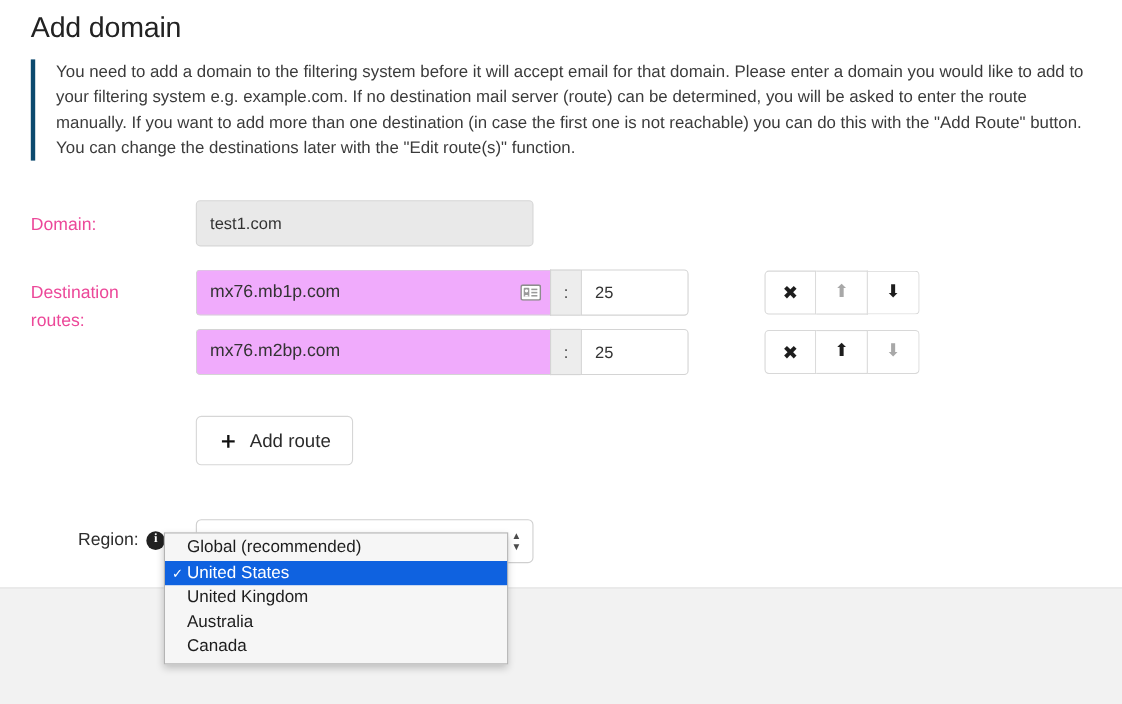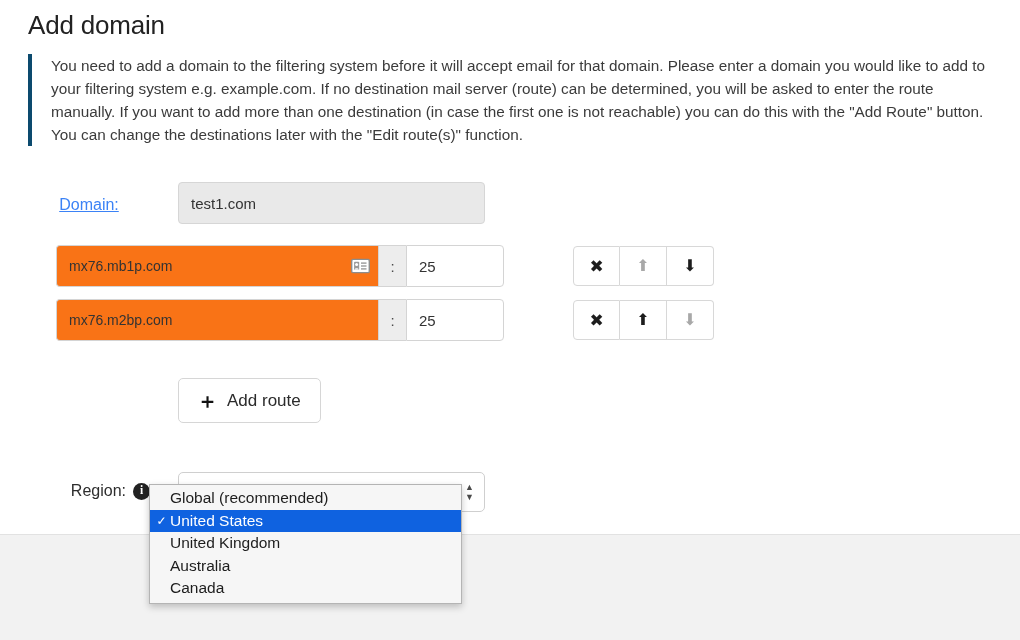--- a/index.html
+++ b/index.html
@@ -41,26 +41,25 @@
     color: #3b3b3b;
   }
 
   
   .form-area { position: absolute; left: 0; top: 0; width: 1020px; }
 
   .form-row { position: absolute; display: flex; align-items: flex-start; }
 
   .field-label {
     width: 122px;
-    text-align: center;
+    text-align: left;
     padding-right: 0;
     font-size: 16px;
-    color: #3b82f6;
+    color: #ec4899;
     line-height: 23px;
-    text-decoration: underline;
   }
 
   
   .row-domain { left: 28px; top: 182px; }
   .row-domain .field-label { padding-top: 11px; }
 
   .domain-input {
     margin-left: 28px;
     width: 307px;
     height: 42px;
@@ -93,23 +92,23 @@
     position: relative;
     flex: 1 1 auto;
     display: flex;
   }
   .host-input {
     width: 100%;
     height: 42px;
     border: 1px solid #d4d4d4;
     border-right: none;
     border-radius: 4px 0 0 4px;
-    background: #f97316;
+    background: #f0abfc;
     font-family: "Liberation Sans", sans-serif;
-    font-size: 14px;
+    font-size: 16px;
     color: #333;
     padding: 0 34px 0 12px;
     outline: none;
   }
   .autofill-icon {
     position: absolute;
     right: 8px;
     top: 50%;
     transform: translateY(-50%);
     width: 19px; height: 15px;
@@ -287,20 +286,24 @@
   </div>
 
   <div class="form-area">
 
     <div class="form-row row-domain">
       <div class="field-label">Domain:</div>
       <input class="domain-input" type="text" readonly="" value="test1.com" placeholder="example.com" style="">
     </div>
 
     <div class="form-row row-routes">
+      <div class="field-label">
+        <div>Destination</div>
+        <div>routes:</div>
+      </div>
 
       <div class="routes-col">
 
         <div class="route-line">
           <div class="input-group">
             <div class="host-wrap">
               <input class="host-input" type="text" value="mx76.mb1p.com" placeholder="mail.example.com" style="">
               <span class="autofill-icon">
                 <svg width="19" height="15" viewBox="0 0 19 15">
                   <rect x="0.7" y="0.7" width="17.6" height="13.6" rx="1.6" fill="#ffffff" stroke="#8d8d8d" stroke-width="1.4"></rect>

